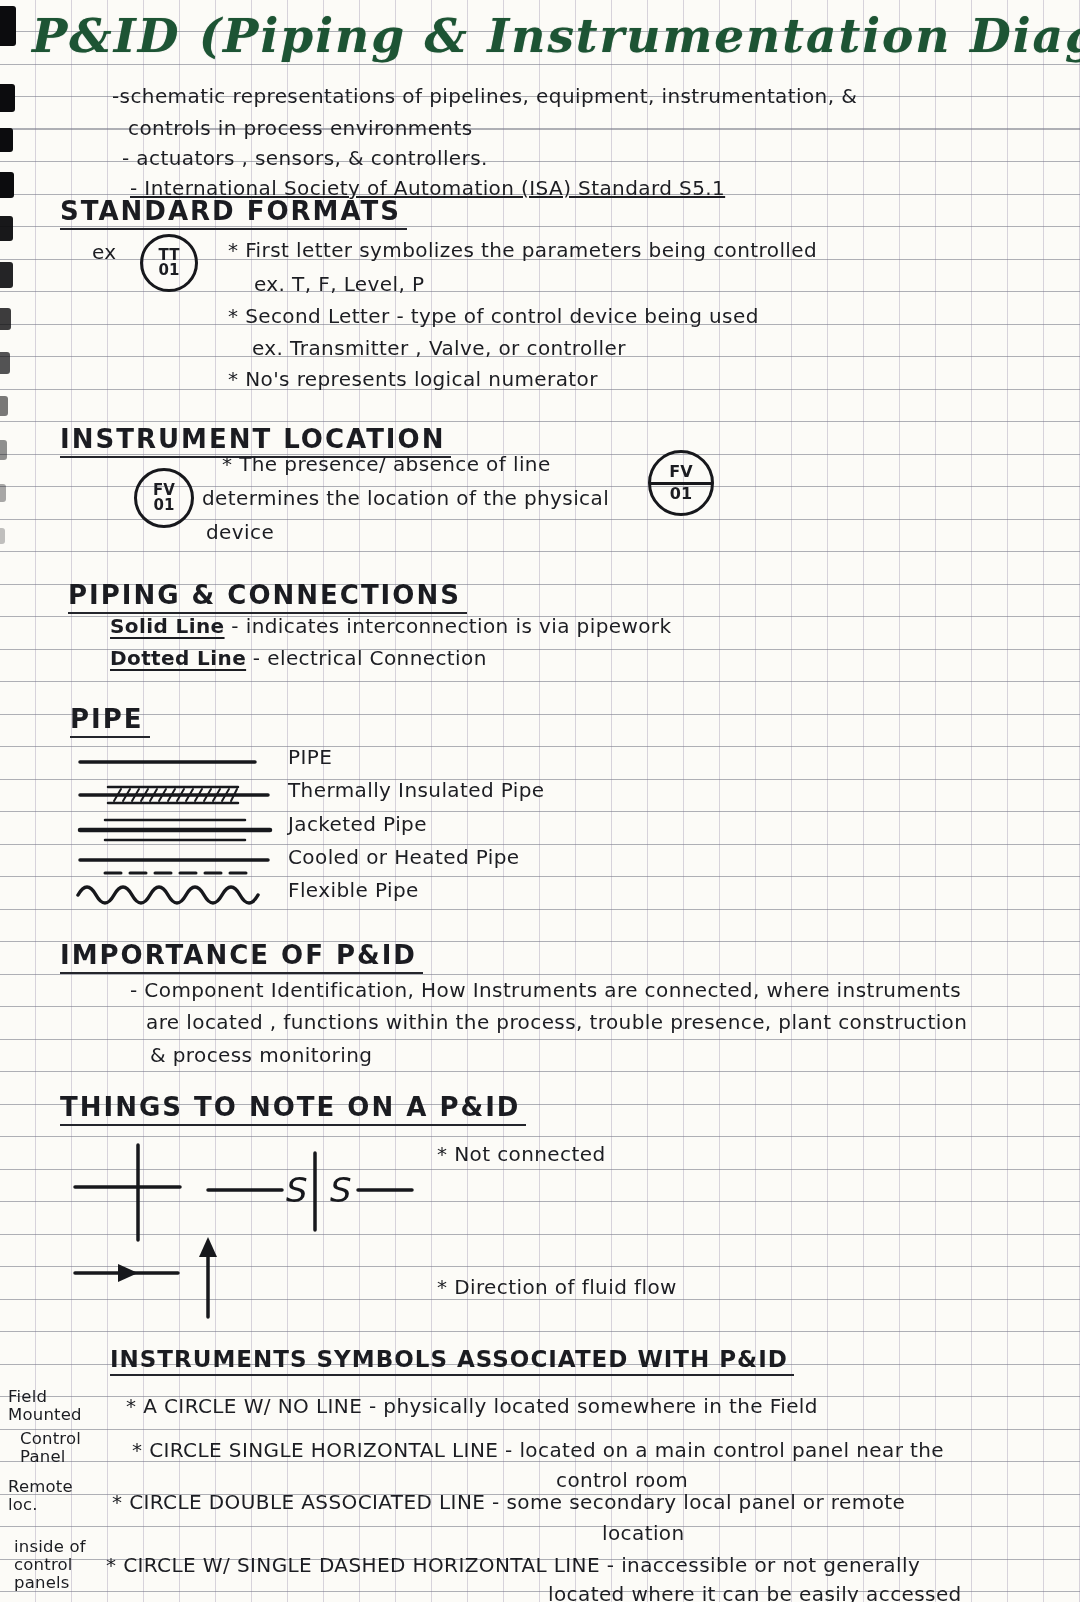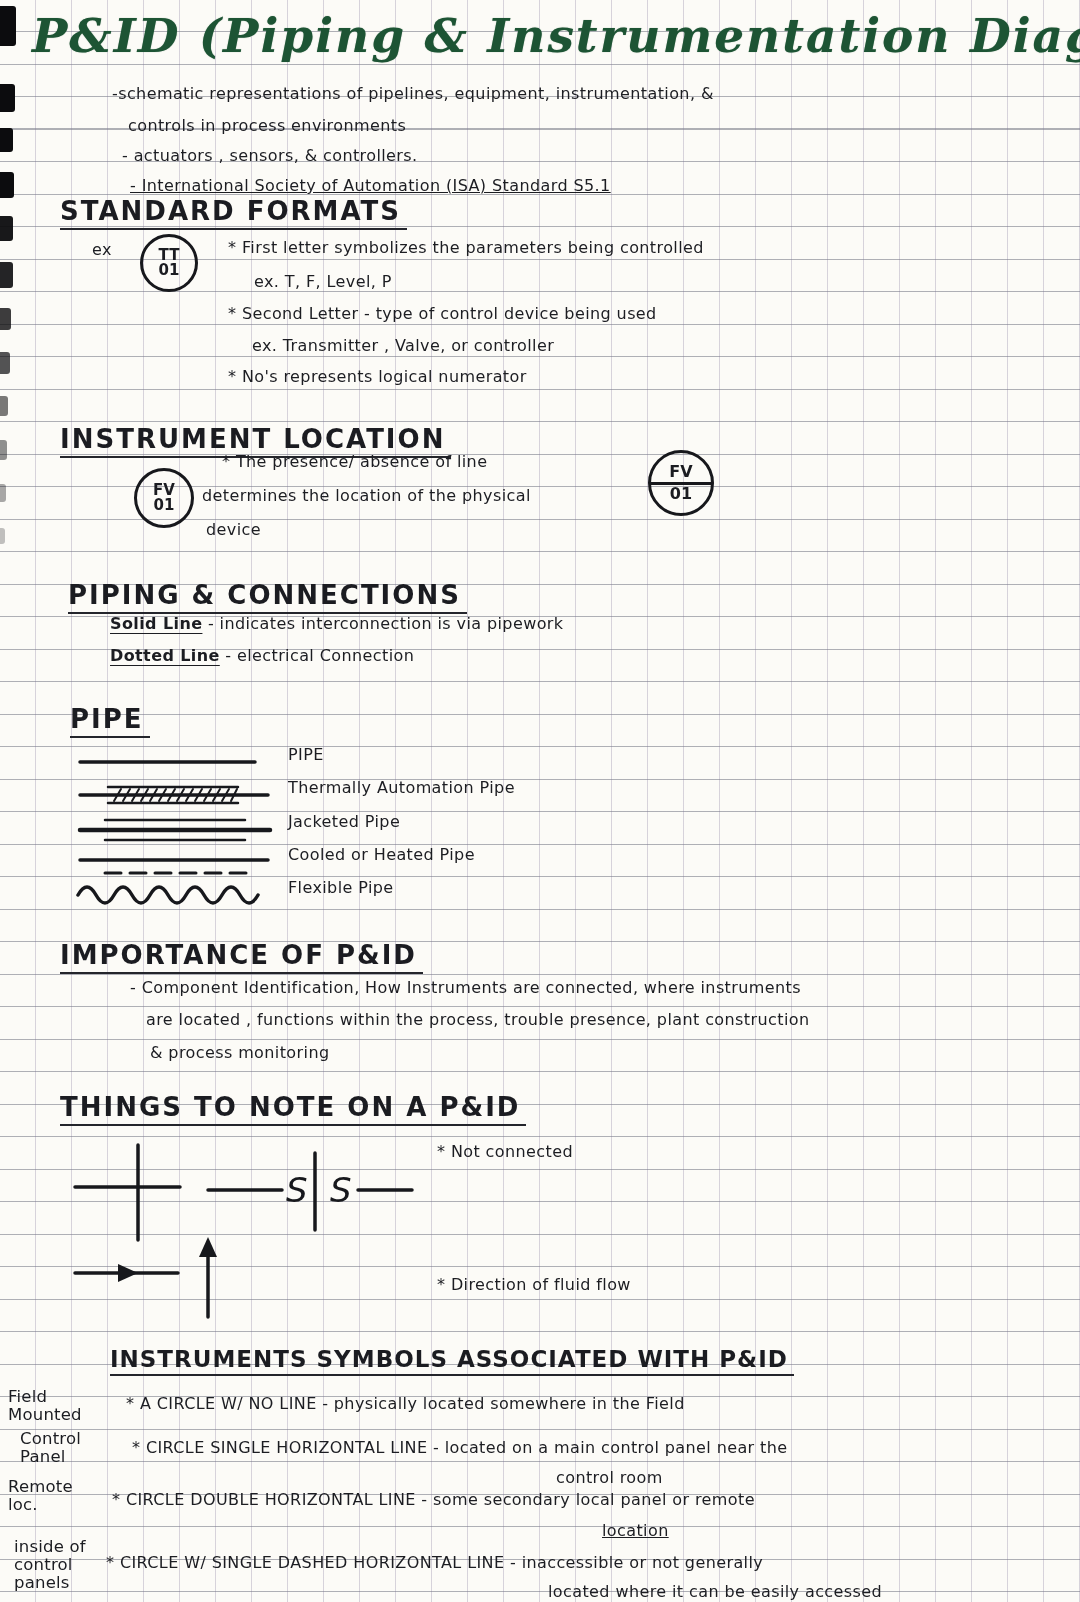--- a/index.html
+++ b/index.html
@@ -16,21 +16,21 @@
       #fcfbf7;
   }
   .abs{position:absolute;}
   .title{
     font-family:"DejaVu Serif",serif;
     font-style:italic;font-weight:700;
     font-size:47px;letter-spacing:2px;
     color:#1d5434;white-space:nowrap;
     text-shadow:0 0 1px rgba(20,70,40,.45);
   }
-  .body-text{font-size:16px;letter-spacing:.4px;white-space:nowrap;color:#1c1d22;}
+  .body-text{font-size:20px;letter-spacing:.4px;white-space:nowrap;color:#1c1d22;}
   .heading{
     font-size:26px;font-weight:bold;letter-spacing:2px;white-space:nowrap;
     border-bottom:2.5px solid #24252b;padding:0 6px 2px 0;
   }
   .heading.small{font-size:23px;letter-spacing:1px;}
   .term{text-decoration:underline;text-underline-offset:4px;font-weight:bold;}
   .tag-circle{
     border:3px solid #17181c;border-radius:50%;
     display:flex;flex-direction:column;align-items:center;justify-content:center;
     font-weight:bold;line-height:1.02;background:transparent;
@@ -109,21 +109,21 @@
     <path class="sym-stroke" style="stroke-width:2.5" d="M35 85 H175"></path>
     <path class="sym-stroke" style="stroke-width:4.5" d="M10 95 H200"></path>
     <path class="sym-stroke" style="stroke-width:2.5" d="M35 105 H175"></path>
 
     <path class="sym-stroke" d="M10 125 H198"></path>
     <path class="sym-stroke" style="stroke-width:3;stroke-dasharray:16 9" d="M35 138 H180"></path>
 
     <path class="sym-stroke" d="M8 160 q9 -16 18 0 t18 0 t18 0 t18 0 t18 0 t18 0 t18 0 t18 0 t18 0 t18 0"></path>
   </svg>
   <div class="abs body-text" style="top:745px;left:288px;">PIPE</div>
-  <div class="abs body-text" style="top:778px;left:288px;">Thermally Automation Pipe</div>
+  <div class="abs body-text" style="top:778px;left:288px;">Thermally Insulated Pipe</div>
   <div class="abs body-text" style="top:812px;left:288px;">Jacketed Pipe</div>
   <div class="abs body-text" style="top:845px;left:288px;">Cooled or Heated Pipe</div>
   <div class="abs body-text" style="top:878px;left:288px;">Flexible Pipe</div>
 
   <div class="abs heading" style="top:940px;left:60px;">IMPORTANCE OF P&amp;ID</div>
   <div class="abs body-text" style="top:978px;left:130px;">- Component Identification, How Instruments are connected, where instruments</div>
   <div class="abs body-text" style="top:1010px;left:146px;">are located , functions within the process, trouble presence, plant construction</div>
   <div class="abs body-text" style="top:1043px;left:150px;">&amp; process monitoring</div>
 
   <div class="abs heading" style="top:1092px;left:60px;">THINGS TO NOTE ON A P&amp;ID</div>
@@ -152,22 +152,22 @@
 Mounted</div>
   <div class="abs body-text" style="top:1394px;left:126px;">* A CIRCLE W/ NO LINE  - physically located somewhere in the Field</div>
 
   <div class="abs margin-note" style="top:1430px;left:20px;">Control
 Panel</div>
   <div class="abs body-text" style="top:1438px;left:132px;">* CIRCLE  SINGLE HORIZONTAL LINE  - located on a main control panel near the</div>
   <div class="abs body-text" style="top:1468px;left:556px;">control room</div>
 
   <div class="abs margin-note" style="top:1478px;left:8px;">Remote
 loc.</div>
-  <div class="abs body-text" style="top:1490px;left:112px;">* CIRCLE  DOUBLE HORIZONTAL LINE  - some secondary local panel or remote</div>
-  <div class="abs body-text" style="top:1521px;left:602px;text-decoration:underline;">location</div>
+  <div class="abs body-text" style="top:1490px;left:112px;">* CIRCLE  DOUBLE ASSOCIATED LINE  - some secondary local panel or remote</div>
+  <div class="abs body-text" style="top:1521px;left:602px;">location</div>
 
   <div class="abs margin-note" style="top:1538px;left:14px;">inside of
 control
 panels</div>
   <div class="abs body-text" style="top:1553px;left:106px;">* CIRCLE  W/ SINGLE DASHED HORIZONTAL LINE  - inaccessible or not generally</div>
   <div class="abs body-text" style="top:1582px;left:548px;">located where it can be easily accessed</div>
 
 </div>
 
 </body></html>

